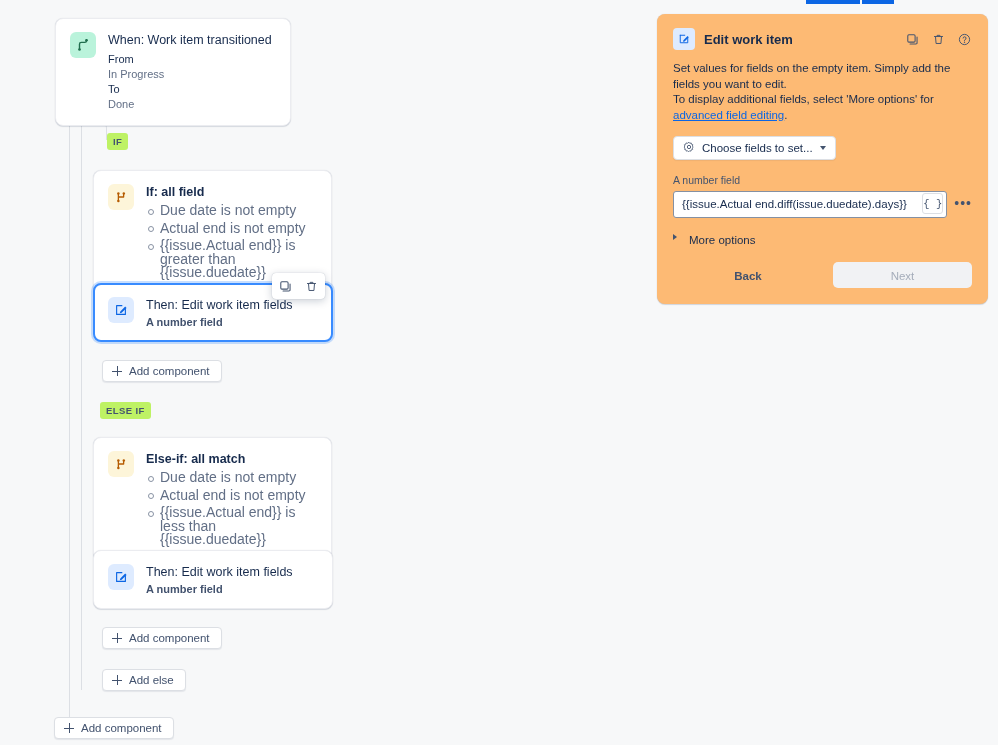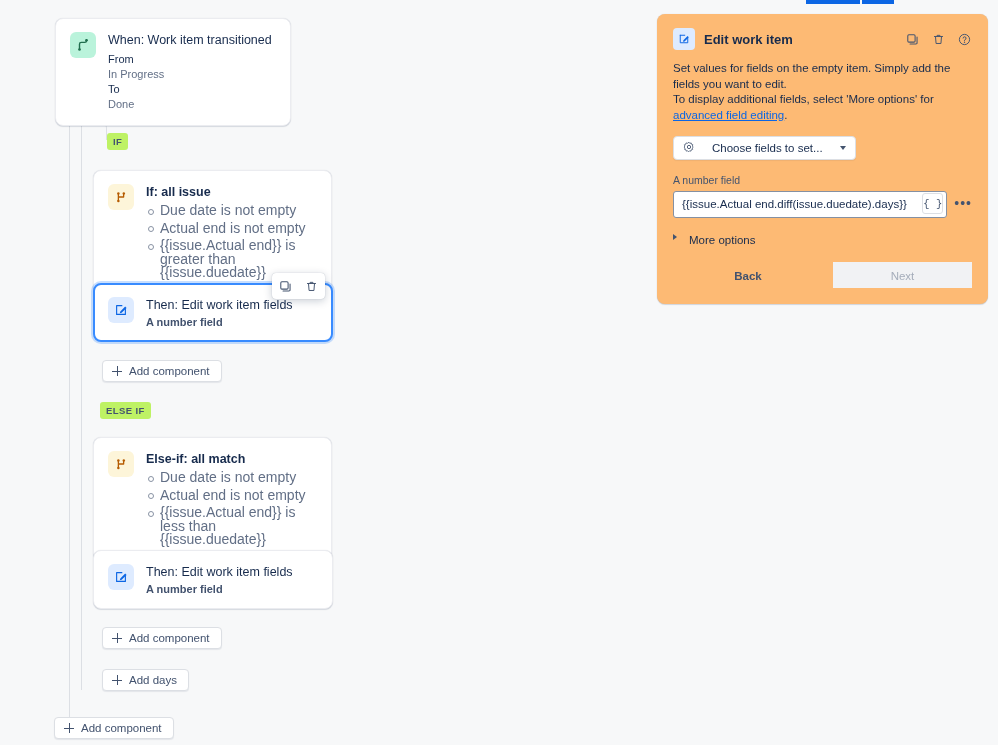--- a/index.html
+++ b/index.html
@@ -109,21 +109,21 @@
   }
   .panel-head { display: flex; align-items: center; gap: 9px; }
   .panel-title { font-size: 13px; font-weight: 700; color: #172b4d; flex: 1; }
   .head-icons { display: flex; align-items: center; gap: 11px; }
   .hi { width: 15px; height: 15px; display: flex; align-items: center; justify-content: center; cursor: pointer; }
 
   .panel-desc { margin-top: 11px; font-size: 11.5px; line-height: 15.5px; color: #172b4d; }
   .panel-desc a { color: #0c66e4; text-decoration: underline; }
 
   .choose {
-    margin-top: 13px; display: inline-flex; align-items: center; gap: 17px;
+    margin-top: 13px; display: inline-flex; align-items: center; gap: 7px;
     background: #fff; border: 1px solid #dcdfe4; border-radius: 4px;
     height: 24px; padding: 0 9px; font-size: 11.5px; color: #172b4d;
     box-shadow: 0 1px 1px rgba(9,30,66,.06); cursor: pointer;
   }
   .chev { width: 0; height: 0; border-left: 3.5px solid transparent; border-right: 3.5px solid transparent; border-top: 4px solid #44546f; }
 
   .field-label { margin-top: 14px; font-size: 10.5px; color: #44546f; }
   .field-row { margin-top: 5px; display: flex; align-items: center; gap: 7px; }
   .input {
     flex: 1; height: 27px; border: 1px solid #8590a2; border-radius: 3px;
@@ -147,21 +147,21 @@
 
   .panel-actions { margin-top: 16px; display: flex; align-items: center; gap: 10px; }
   .btn-back {
     flex: 0 0 auto; width: 150px; text-align: center; height: 26px; line-height: 26px;
     font-size: 11.5px; font-weight: 600; color: #42526e; background: transparent;
     border: none; border-radius: 3px; cursor: pointer;
   }
   .btn-next {
     flex: 1; height: 26px; line-height: 26px; text-align: center;
     font-size: 11.5px; font-weight: 500; color: #a5adba; background: #f1f2f4;
-    border: none; border-radius: 0; cursor: default;
+    border: none; border-radius: 5px; cursor: default;
   }
 </style>
 </head>
 <body>
 
 <div class="top-strip">
   <i class="a"></i>
   <i class="b"></i>
 </div>
 
@@ -195,21 +195,21 @@
   <div class="card" style="left:93px; top:170px; width:239px;">
     <span class="ic yellow">
       <svg width="14" height="14" viewBox="0 0 16 16" fill="none">
         <path d="M5 12 L5 8 M5 8 L11 8 M11 8 L11 5 M5 8 L5 5" stroke="#b65c02" stroke-width="1.5" stroke-linecap="round"></path>
         <circle cx="5" cy="12.6" r="1.4" fill="#b65c02"></circle>
         <circle cx="5" cy="4" r="1.4" fill="#b65c02"></circle>
         <circle cx="11.2" cy="4" r="1.4" fill="#b65c02"></circle>
       </svg>
     </span>
     <div class="card-body">
-      <div class="card-title" style="font-weight:600;">If: all issue</div>
+      <div class="card-title" style="font-weight:600;">If: all field</div>
       <ul class="cond">
         <li>Due date is not empty</li>
         <li>Actual end is not empty</li>
         <li>{{issue.Actual end}} is greater than {{issue.duedate}}</li>
       </ul>
     </div>
   </div>
 
   <div class="floating-toolbar" style="left:272px; top:273px;">
     <span class="tb-btn">
@@ -277,21 +277,21 @@
     </div>
   </div>
 
   <div class="pill" style="left:102px; top:627px;">
     <span class="plus"></span>
     <span>Add component</span>
   </div>
 
   <div class="pill" style="left:102px; top:669px;">
     <span class="plus"></span>
-    <span>Add days</span>
+    <span>Add else</span>
   </div>
 
   <div class="pill" style="left:54px; top:717px;">
     <span class="plus"></span>
     <span>Add component</span>
   </div>
 </div>
 
 <div class="panel">
   <div class="panel-head">

